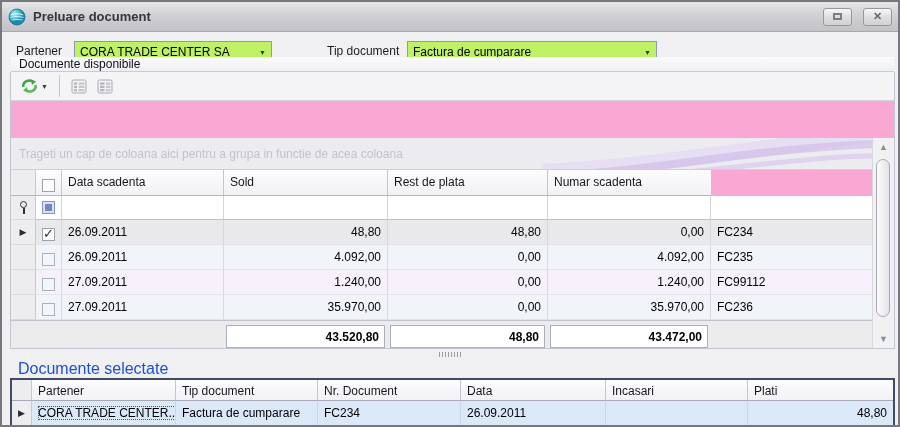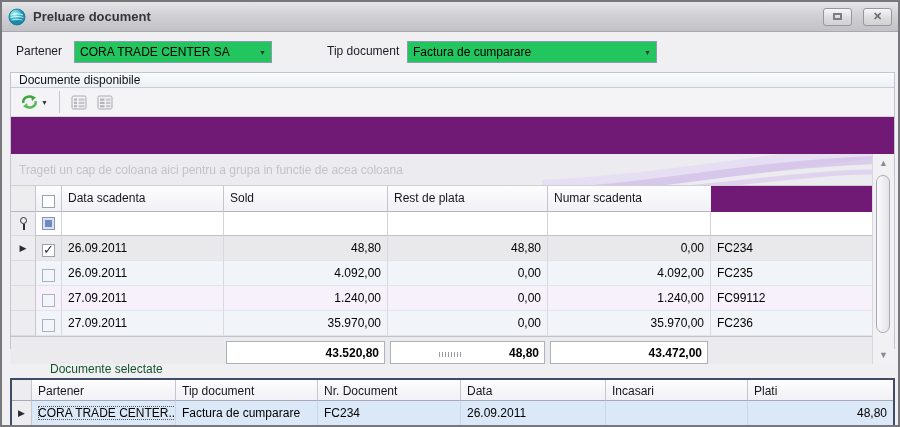--- a/index.html
+++ b/index.html
@@ -21,29 +21,29 @@
     width:29px; height:18px; border:1px solid #97979e; border-radius:3px;
     background:linear-gradient(#f7f7f9,#dededf 50%,#d2d2d6);
     display:flex; align-items:center; justify-content:center;
     color:#6a6a72; font-size:11px; font-weight:bold; margin-left:4px; cursor:default;
   }
   .max-glyph { width:9px; height:7px; border:2px solid #7d7d85; }
   
   .filters { position:absolute; left:0; top:31px; right:0; height:38px; }
   .flabel { position:absolute; font-size:12px; color:#1c1c24; top:11px; }
   .combo {
-    position:absolute; top:8px; height:22px; background:#22c55e;
+    position:absolute; top:8px; height:22px; background:#bef264;
     border:1px solid #8a9cb2; display:flex; align-items:center;
     font-size:12px; color:#000; padding-left:5px;
   }
   .combo .caret-zone { margin-left:auto; width:17px; height:100%; display:flex; align-items:center; justify-content:center; }
   .caret { font-size:7px; color:#35353b; }
   
   .panel1 { position:absolute; left:8px; top:70px; width:885px; height:277px;
-    border:1px solid #c2c6d0; background:#701a75; display:flex; flex-direction:column; }
+    border:1px solid #c2c6d0; background:#f9a8d4; display:flex; flex-direction:column;justify-content:flex-end; }
   .sec-header {
     height:24px; background:linear-gradient(#fbfbfc,#eef0f4);
     border-bottom:1px solid #c8ccd6; display:flex; align-items:center;
     padding-left:8px; font-size:12px; color:#10101c;
   }
   .toolbar {
     height:37px; background:#f4f4f6; border-bottom:1px solid #d4d4da;
     display:flex; align-items:center; padding-left:6px; gap:2px;
   }
   .tool-btn { height:28px; display:flex; align-items:center; padding:0 4px; gap:3px; border-radius:2px; }
@@ -95,21 +95,21 @@
   .vscroll { width:22px; background:#f1f1f4; border-left:1px solid #d8d8de; position:relative; }
   .varrow { position:absolute; left:0; width:100%; text-align:center; font-size:9px; color:#8b8b94; }
   .vthumb { position:absolute; left:3px; top:21px; width:14px; height:158px; border:1px solid #a9a9b3;
     border-radius:7px; background:linear-gradient(90deg,#fbfbfc,#e3e3e9); }
   
   .splitter { position:absolute; left:0; right:0; top:348px; height:9px; display:flex;
     align-items:center; justify-content:center; gap:2px; }
   .grip { width:1px; height:5px; background:#9b9ba4; }
   
   .panel2 { position:absolute; left:8px; top:357px; width:885px; height:68px; display:flex; flex-direction:column; }
-  .sec-header2 { height:20px; display:flex; align-items:center; padding-left:8px; font-size:12px; color:#14532d;margin-left:32px; }
+  .sec-header2 { height:20px; display:flex; align-items:center; padding-left:8px; font-size:16px; color:#1d4ed8; }
   .grid2 { flex:1; border:2px solid #414b66; background:#fff; display:flex; flex-direction:column; }
   .hcell2 { background:linear-gradient(#fdfdfe,#f1f1f6); border-right:1px solid #c6c6d0; border-bottom:1px solid #a8a8b6;
     font-size:12px; color:#16161e; padding:4px 6px 0 6px; height:21px; white-space:nowrap; overflow:hidden; }
   .selrow .dcell2 { background:#dbe8f8; }
   .dcell2 { font-size:12px; color:#000; padding:5px 6px 0 6px; border-right:1px solid #cdd6e4;
     white-space:nowrap; overflow:hidden; height:24px; }
   .ind2 { background:#ededf0; border-right:1px solid #c8c8d2; display:flex; align-items:center;
     justify-content:center; font-size:9px; color:#2a2a30; }
   .focus-cell { outline:1px dotted #555; outline-offset:-1px; }
 </style>

